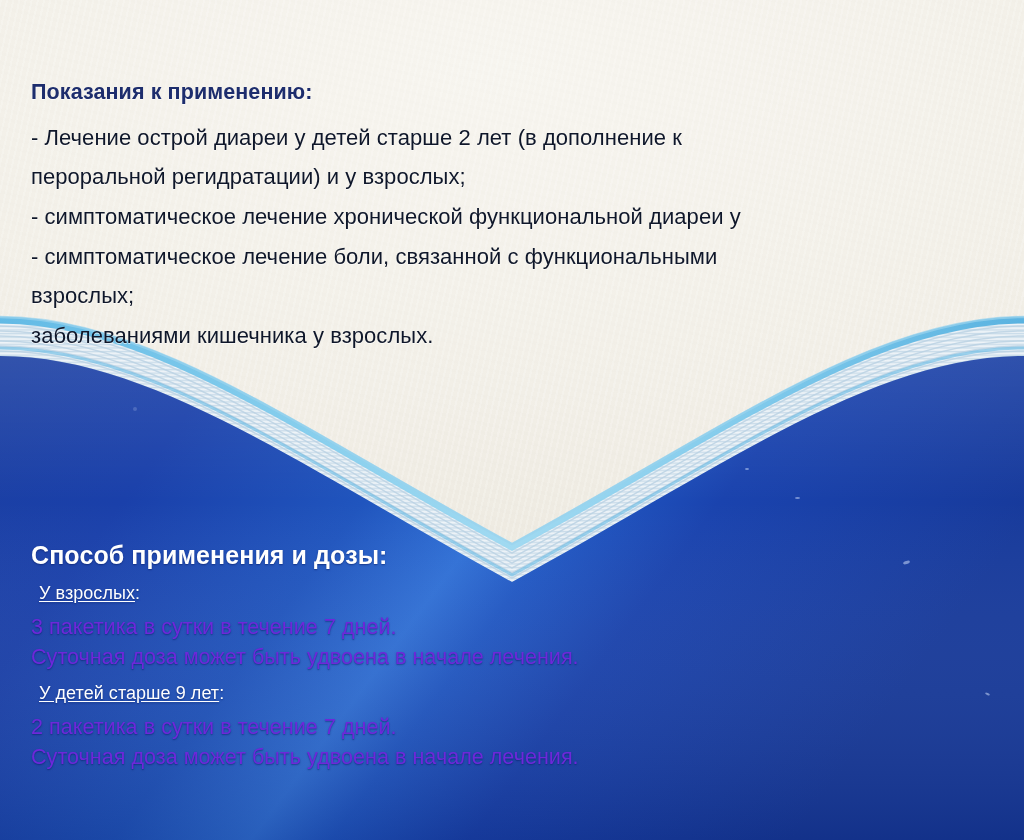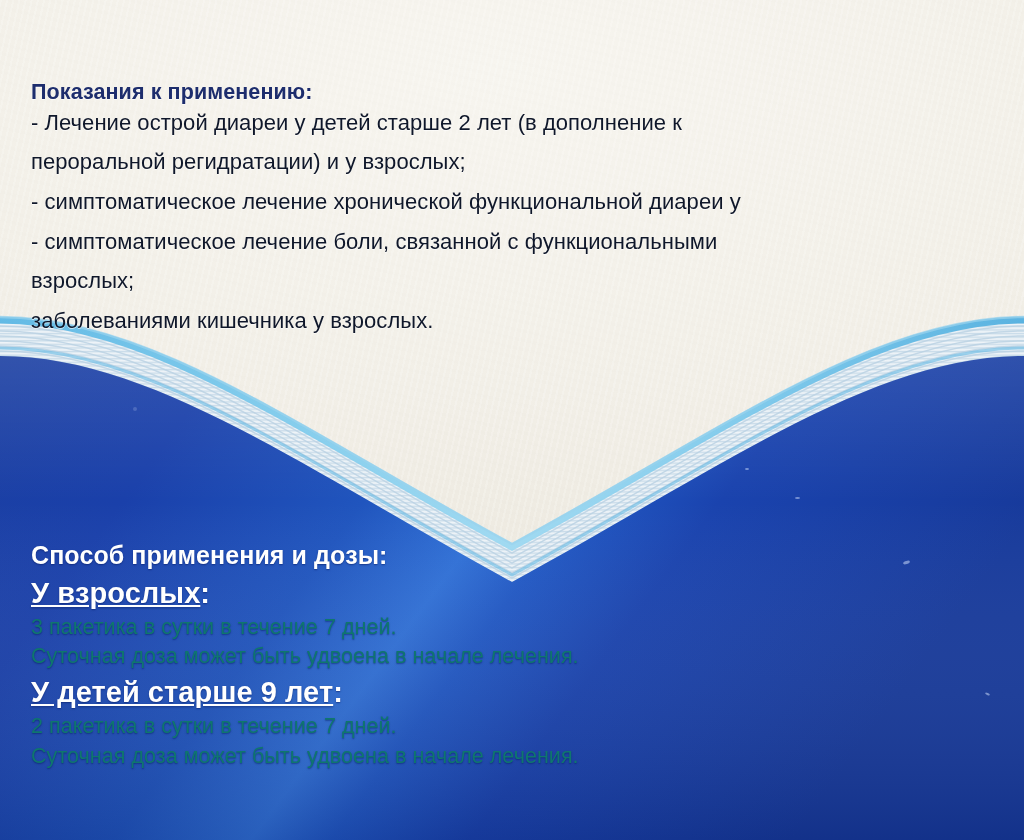--- a/index.html
+++ b/index.html
@@ -55,21 +55,21 @@
     top: 538px;
     width: 790px;
   }
 
   .h-top {
     font-size: 21.5px;
     font-weight: bold;
     color: #1d2d6d;
     letter-spacing: .1px;
     line-height: 1.33;
-    margin: 0 0 0 0;
+    margin: 0 0 15px 0;
     text-shadow: 0 .5px 0 rgba(255,255,255,.65);
   }
   .p-top {
     font-size: 22px;
     font-weight: 400;
     color: #0f172a;
     line-height: 1.44;
     letter-spacing: .05px;
     margin: 0;
     text-shadow: 0 .5px 0 rgba(255,255,255,.6);
@@ -81,33 +81,33 @@
     font-weight: bold;
     color: #ffffff;
     line-height: 1.38;
     letter-spacing: .1px;
     margin: 0;
     text-shadow: 0 1px 1.6px rgba(5,25,95,.55);
   }
   .h-bot.italic { font-style: italic; }
   .u-bot {
     display: inline-block;
-    font-size: 29px;
-    font-weight: 700;
+    font-size: 18px;
+    font-weight: 400;
     color: #ffffff;
     line-height: 1.38;
     letter-spacing: .05px;
-    margin: 0;
+    margin: 8px;
     text-shadow: 0 1px 1.6px rgba(5,25,95,.55);
   }
   .u-bot .ul { text-decoration: underline; text-underline-offset: 2px; }
   .p-bot {
     font-size: 21.5px;
     font-weight: 400;
-    color: #0f766e;
+    color: #6d28d9;
     line-height: 1.38;
     letter-spacing: .05px;
     margin: 0;
     text-shadow: 0 1px 1.6px rgba(5,25,95,.55);
   }
   .line-row { display:block; }
 
   
   .speck {
     position: absolute;

